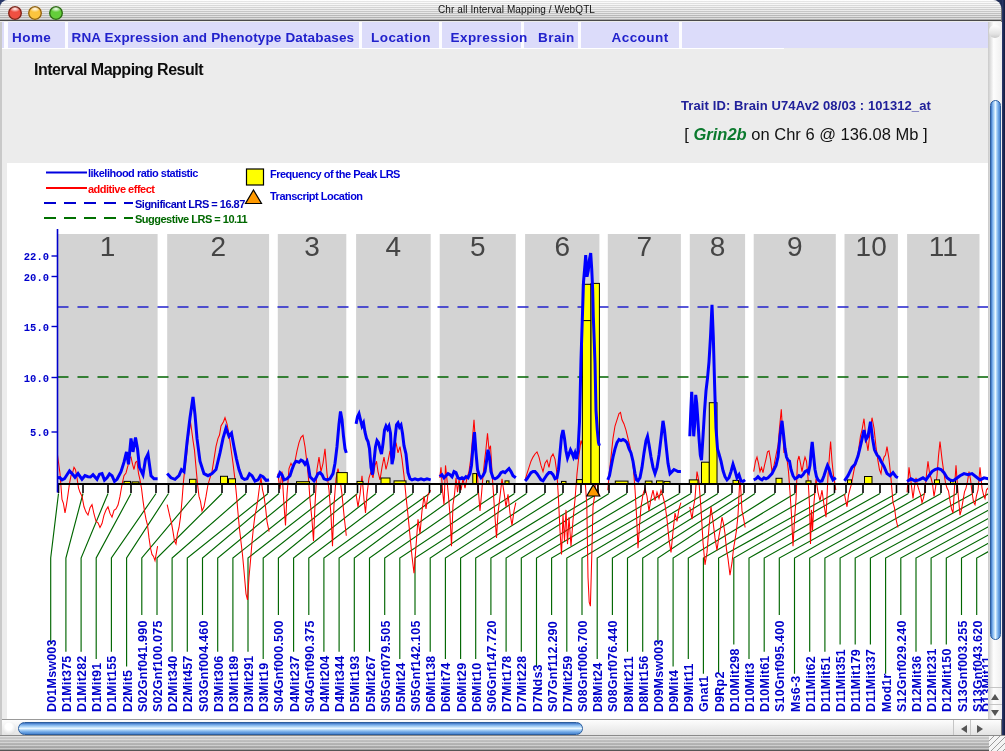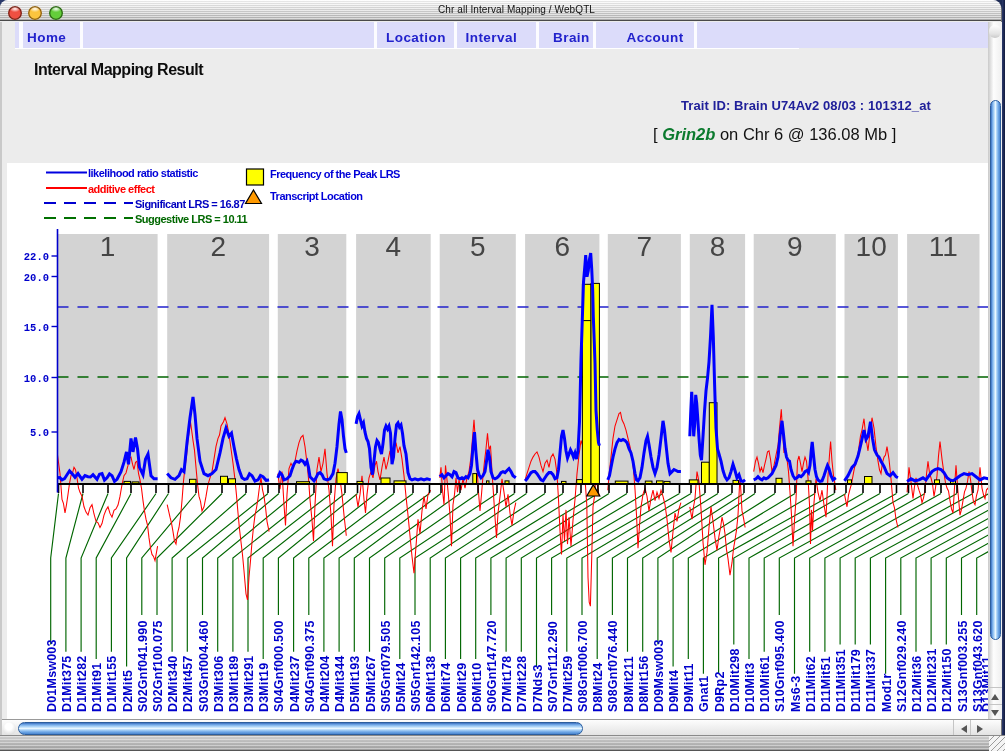--- a/index.html
+++ b/index.html
@@ -5,28 +5,28 @@
 .desk{position:absolute;inset:0;background:linear-gradient(135deg,#2a3a6b,#141f45)}
 .win{position:absolute;left:0;top:2px;width:1001px;height:749px;border-radius:8px 8px 0 0;background:#ececec;box-shadow:0 0 0 1px #777}
 .titlebar{position:absolute;left:0;top:0;width:1001px;height:21px;border-radius:8px 8px 0 0;
  background:repeating-linear-gradient(180deg,rgba(255,255,255,.5) 0 1px,rgba(120,120,120,.14) 1px 2px),linear-gradient(180deg,#fdfdfd,#d6d6d6 55%,#b2b2b2);
  border-bottom:1px solid #4a4a4a}
 .tbtext{position:absolute;left:16px;width:100%;top:4px;text-align:center;font-size:10px;color:#111;letter-spacing:0.1px}
 .btn{position:absolute;top:6px;width:14px;height:14px;border-radius:50%}
 .btn.r{left:8px;background:radial-gradient(ellipse 55% 32% at 50% 20%,rgba(255,255,255,.95),rgba(255,255,255,0) 75%),radial-gradient(circle at 50% 58%,#ef5042 0 45%,#cc2619 70%,#7e150b 100%);box-shadow:inset 0 0 0 1.3px rgba(90,30,18,.8)}
 .btn.y{left:28px;background:radial-gradient(ellipse 55% 32% at 50% 20%,rgba(255,255,255,.95),rgba(255,255,255,0) 75%),radial-gradient(circle at 50% 58%,#fbc53e 0 45%,#e8960f 70%,#8a5a06 100%);box-shadow:inset 0 0 0 1.3px rgba(110,75,10,.8)}
 .btn.g{left:49px;background:radial-gradient(ellipse 55% 32% at 50% 20%,rgba(255,255,255,.95),rgba(255,255,255,0) 75%),radial-gradient(circle at 50% 58%,#64cd3b 0 45%,#35a312 70%,#1c5e07 100%);box-shadow:inset 0 0 0 1.3px rgba(35,80,15,.8)}
-.nav{position:absolute;left:15px;top:22px;width:784px;height:27px;background:#fff}
+.nav{position:absolute;left:0;top:22px;width:784px;height:27px;background:#fff}
 .navbg{position:absolute;left:0;top:0;width:988px;height:26px;background:#dcdcfa}
 .sep{position:absolute;top:0;width:3.2px;height:26px;background:#fcfcff}
 .nt{position:absolute;top:1.5px;height:26px;color:#2222cc;font-weight:bold;font-size:13.5px;line-height:27px;letter-spacing:.45px}
 .page{position:absolute;left:0;top:50px;width:988px;height:672px;background:#ececec}
 h1{position:absolute;left:34px;top:61px;font-size:16px;color:#0c0c0c;letter-spacing:-0.5px}
 .trait1{position:absolute;left:656px;top:98px;width:300px;text-align:center;font-size:13px;font-weight:bold;color:#20209a;letter-spacing:.1px}
-.trait2{position:absolute;left:653px;top:125px;width:306px;font-size:16.5px;color:#111}
+.trait2{position:absolute;left:653px;top:125px;width:306px;text-align:center;font-size:16.5px;color:#111}
 .trait2 i{color:#0b7a2e;font-weight:bold}
 .chart{position:absolute;left:7px;top:163px;width:982px;height:556px;background:#fff}
 
 .hsb{position:absolute;left:0;top:719px;width:1001px;height:16px;background:linear-gradient(180deg,#fdfdfd,#e3e3e3);border-top:1px solid #999}
 .hthumb{position:absolute;left:18px;top:1.5px;width:565px;height:13px;border-radius:7px;border:1px solid #2c5e9e;
  background:linear-gradient(180deg,#3a6fc0 0,#74abe8 16%,#b8dcfa 36%,#e9f7ff 50%,#b0d6f8 62%,#6da6e6 82%,#4a86cf 100%)}
 .hcapL{position:absolute;left:3px;top:1.5px;width:13px;height:13px;border-radius:7px;background:radial-gradient(circle at 45% 35%,#ffffff 30%,#d8d8d8 85%,#bdbdbd)}
 .harrows{position:absolute;left:953px;top:0;width:34px;height:16px;border-left:1px solid #c5c5c5}
 .arr{width:0;height:0;position:absolute;top:4.5px}
 .arr.l{left:7px;border-top:4.5px solid transparent;border-bottom:4.5px solid transparent;border-right:6px solid #555}
@@ -56,22 +56,23 @@
 <div class="nav">
     <div class="navbg"></div>
  <div class="sep" style="left:4.4px"></div>
  <div class="sep" style="left:65.3px"></div>
  <div class="sep" style="left:358.7px"></div>
  <div class="sep" style="left:438.8px"></div>
  <div class="sep" style="left:520.6px"></div>
  <div class="sep" style="left:578.1px"></div>
  <div class="sep" style="left:679.2px"></div>
  <div class="nt" style="left:12px">Home</div>
+ <div class="nt" style="left:71.5px;letter-spacing:0.15px">RNA Expression and Phenotype Databases</div>
  <div class="nt" style="left:371px">Location</div>
- <div class="nt" style="left:450.5px">Interval</div>
+ <div class="nt" style="left:450.5px">Expression</div>
  <div class="nt" style="left:538px">Brain</div>
  <div class="nt" style="left:611.5px">Account</div>
 </div>
 <div class="page"></div>
 <h1>Interval Mapping Result</h1>
 <div class="trait1">Trait ID: Brain U74Av2 08/03 : 101312_at</div>
 <div class="trait2">[ <i>Grin2b</i> on Chr 6 @ 136.08 Mb ]</div>
 <div class="chart"><svg width="982" height="556" viewBox="7 163 982 556">
       <defs>
         <clipPath id="chartclip">

